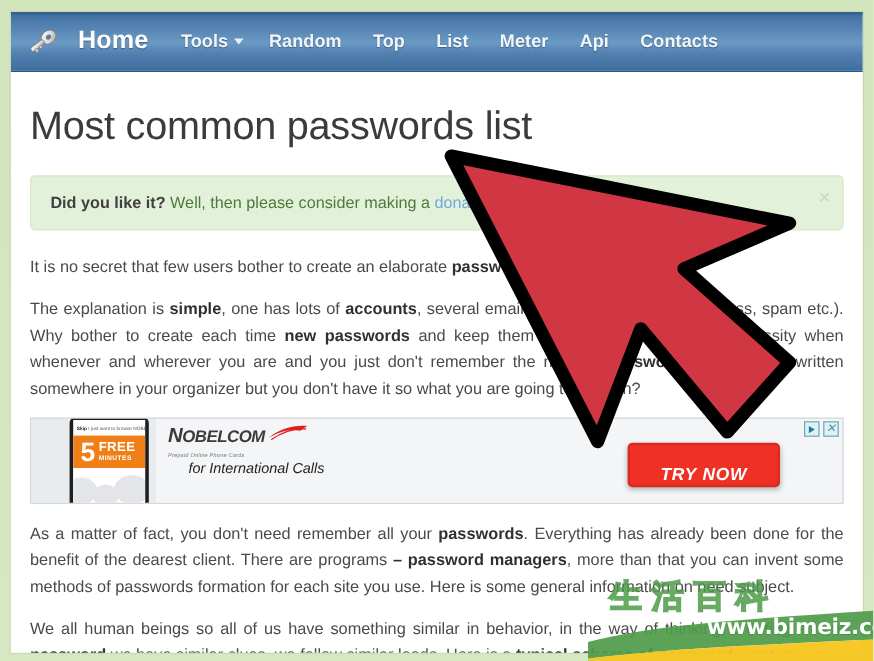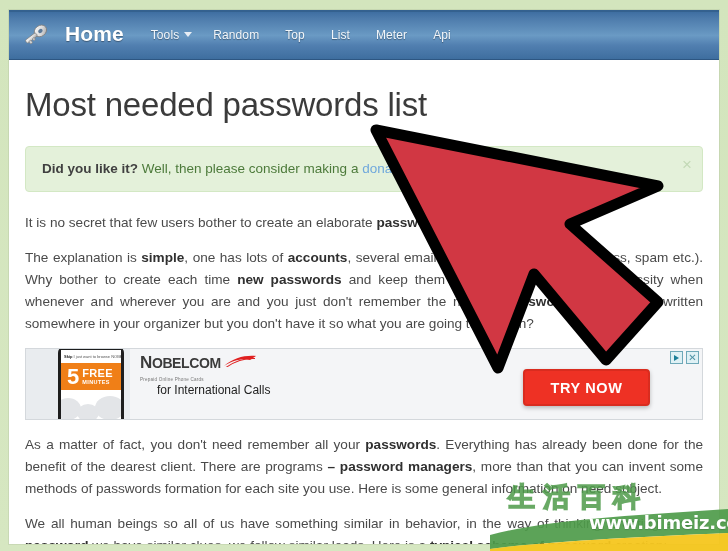--- a/index.html
+++ b/index.html
@@ -60,27 +60,28 @@
   .nav-logo {
     width: 34px; height: 34px;
     display: flex; align-items: center; justify-content: center;
     flex: 0 0 auto;
     margin-right: 6px;
   }
   .nav-logo svg { display:block; }
 
   .nav-link {
     color: #f2f6fa;
-    font-size: 12px;
+    font-size: 15px;
     padding: 6px 13px;
     text-decoration: none;
     white-space: nowrap;
     letter-spacing: .1px;
     text-shadow: 0 1px 1px rgba(0,0,0,.35);
     cursor: pointer;
+    font-weight: bold;
   }
   .nav-link.brand {
     font-size: 21px;
     font-weight: bold;
     padding: 4px 14px 6px 6px;
     color: #ffffff;
   }
   .nav-link.has-caret { padding-right: 8px; }
   .caret {
     display: inline-block;
@@ -251,20 +252,21 @@
     background:#e3e5e8;
     border-radius:50%;
   }
 
   .ad-main {
     flex: 1 1 auto;
     background: #f4f5f7;
     padding: 5px 0 0 10px;
     box-sizing: border-box;
     position: relative;
+    font-style: italic;
   }
   .ad-logo-row {
     display: flex;
     align-items: flex-start;
     height: 22px;
   }
   .ad-logo-text {
     font-family: "Liberation Sans", sans-serif;
     font-size: 14px;
     font-weight: bold;
@@ -302,21 +304,21 @@
 
   #ad-cta {
     position: absolute;
     right: 52px;
     top: 20px;
     width: 123px; height: 33px;
     background: #ee3124;
     border: 2px solid #d92c1f;
     border-radius: 4px;
     box-shadow: 0 2px 4px rgba(0,0,0,.25);
-    display: flex; align-items: center; justify-content: center;
+    display: flex; align-items: flex-end; justify-content: center;
     cursor: pointer;
   }
   #ad-cta span {
     color: #fff;
     font-size: 14.5px;
     font-weight: bold;
     letter-spacing: .6px;
   }
   #ad-choices {
     position: absolute;
@@ -430,28 +432,29 @@
       <a class="nav-link brand" href="#">Home</a>
 
       <a class="nav-link has-caret" href="#">
         <span>Tools</span><span class="caret"></span>
       </a>
       <a class="nav-link" href="#">Random</a>
       <a class="nav-link" href="#">Top</a>
       <a class="nav-link" href="#">List</a>
       <a class="nav-link" href="#">Meter</a>
       <a class="nav-link" href="#">Api</a>
+      <a class="nav-link" href="#">Contacts</a>
 
       <div class="nav-spacer"></div>
 
     </div>
 
     <div id="content">
 
-      <h1 id="page-title">Most needed passwords list</h1>
+      <h1 id="page-title">Most common passwords list</h1>
 
       <div id="alert-box">
         <b>Did you like it?</b><span> Well, then please consider making a </span><a href="#">donation</a><span> ;)</span>
         <span id="alert-close">×</span>
       </div>
 
       <p class="para"><span>It is no secret that few users bother to create an elaborate </span><b>password</b><span>.</span></p>
 
       <p class="para"><span>The explanation is </span><b>simple</b><span>, one has lots of </span><b>accounts</b><span>, several email addresses (personal, business, spam etc.). Why bother to create each time </span><b>new passwords</b><span> and keep them in mind. But there is a necessity when whenever and wherever you are and you just don't remember the needed </span><b>password</b><span> because it is written somewhere in your organizer but you don't have it so what you are going to do then?</span></p>
 

